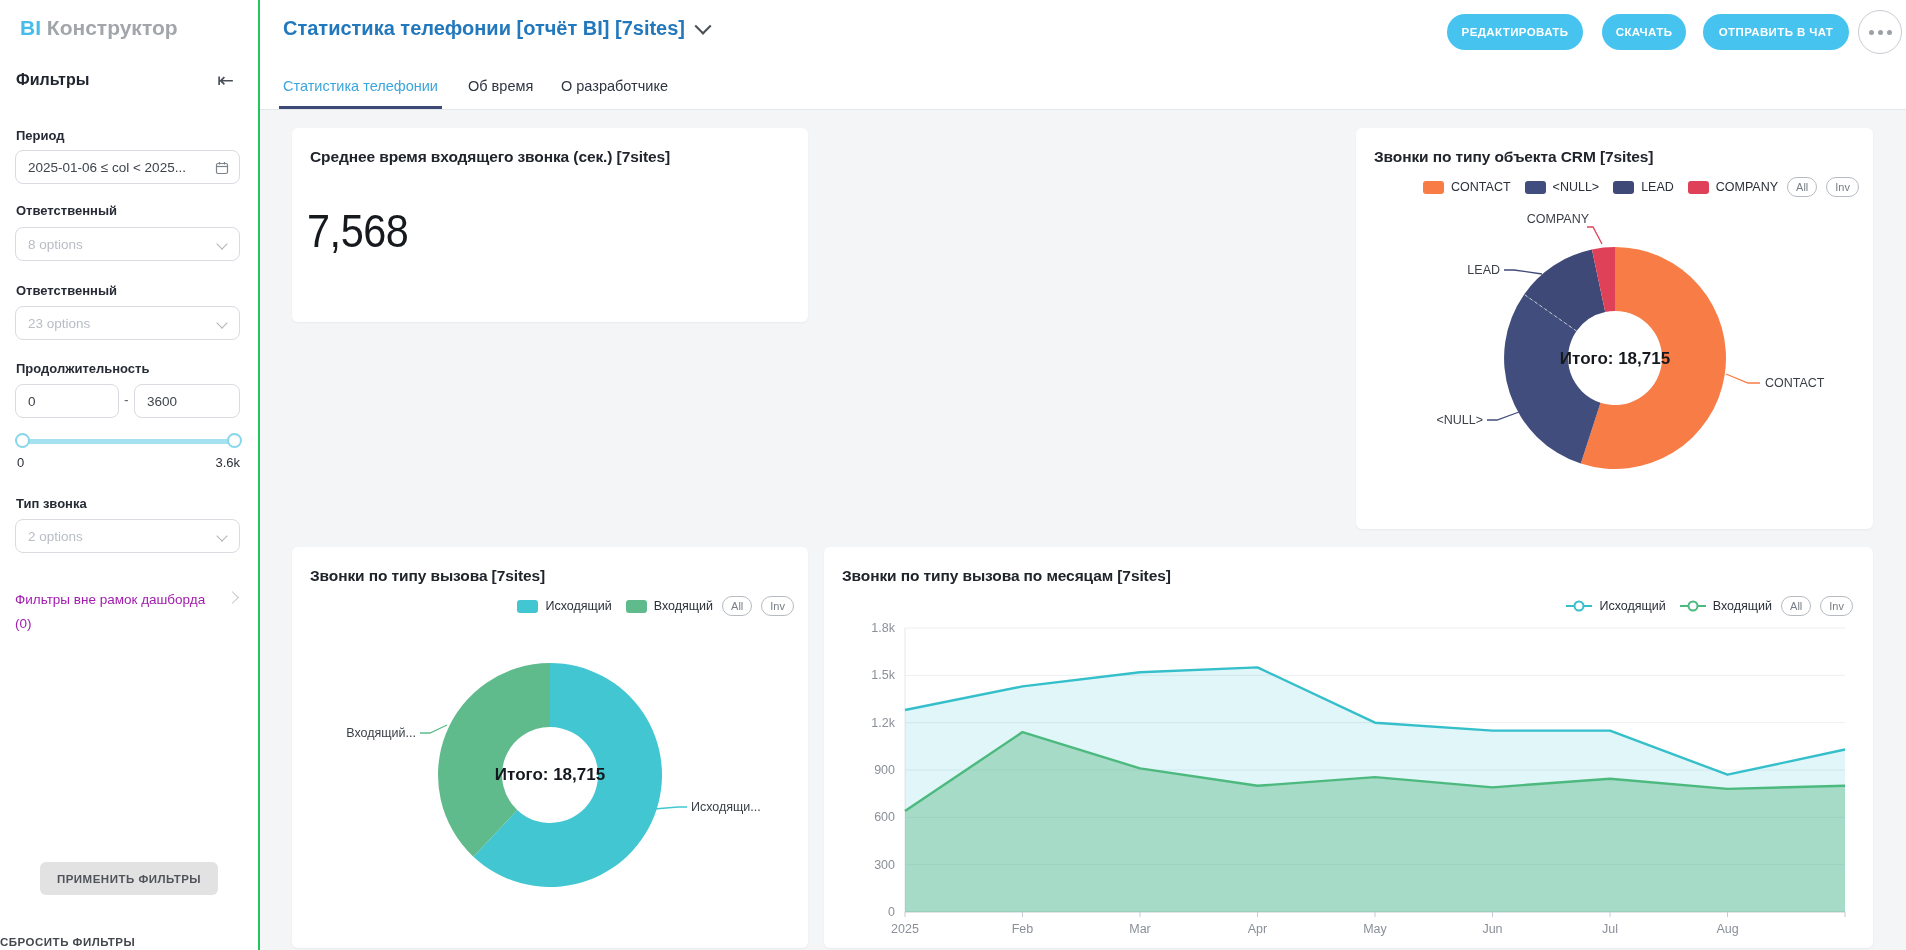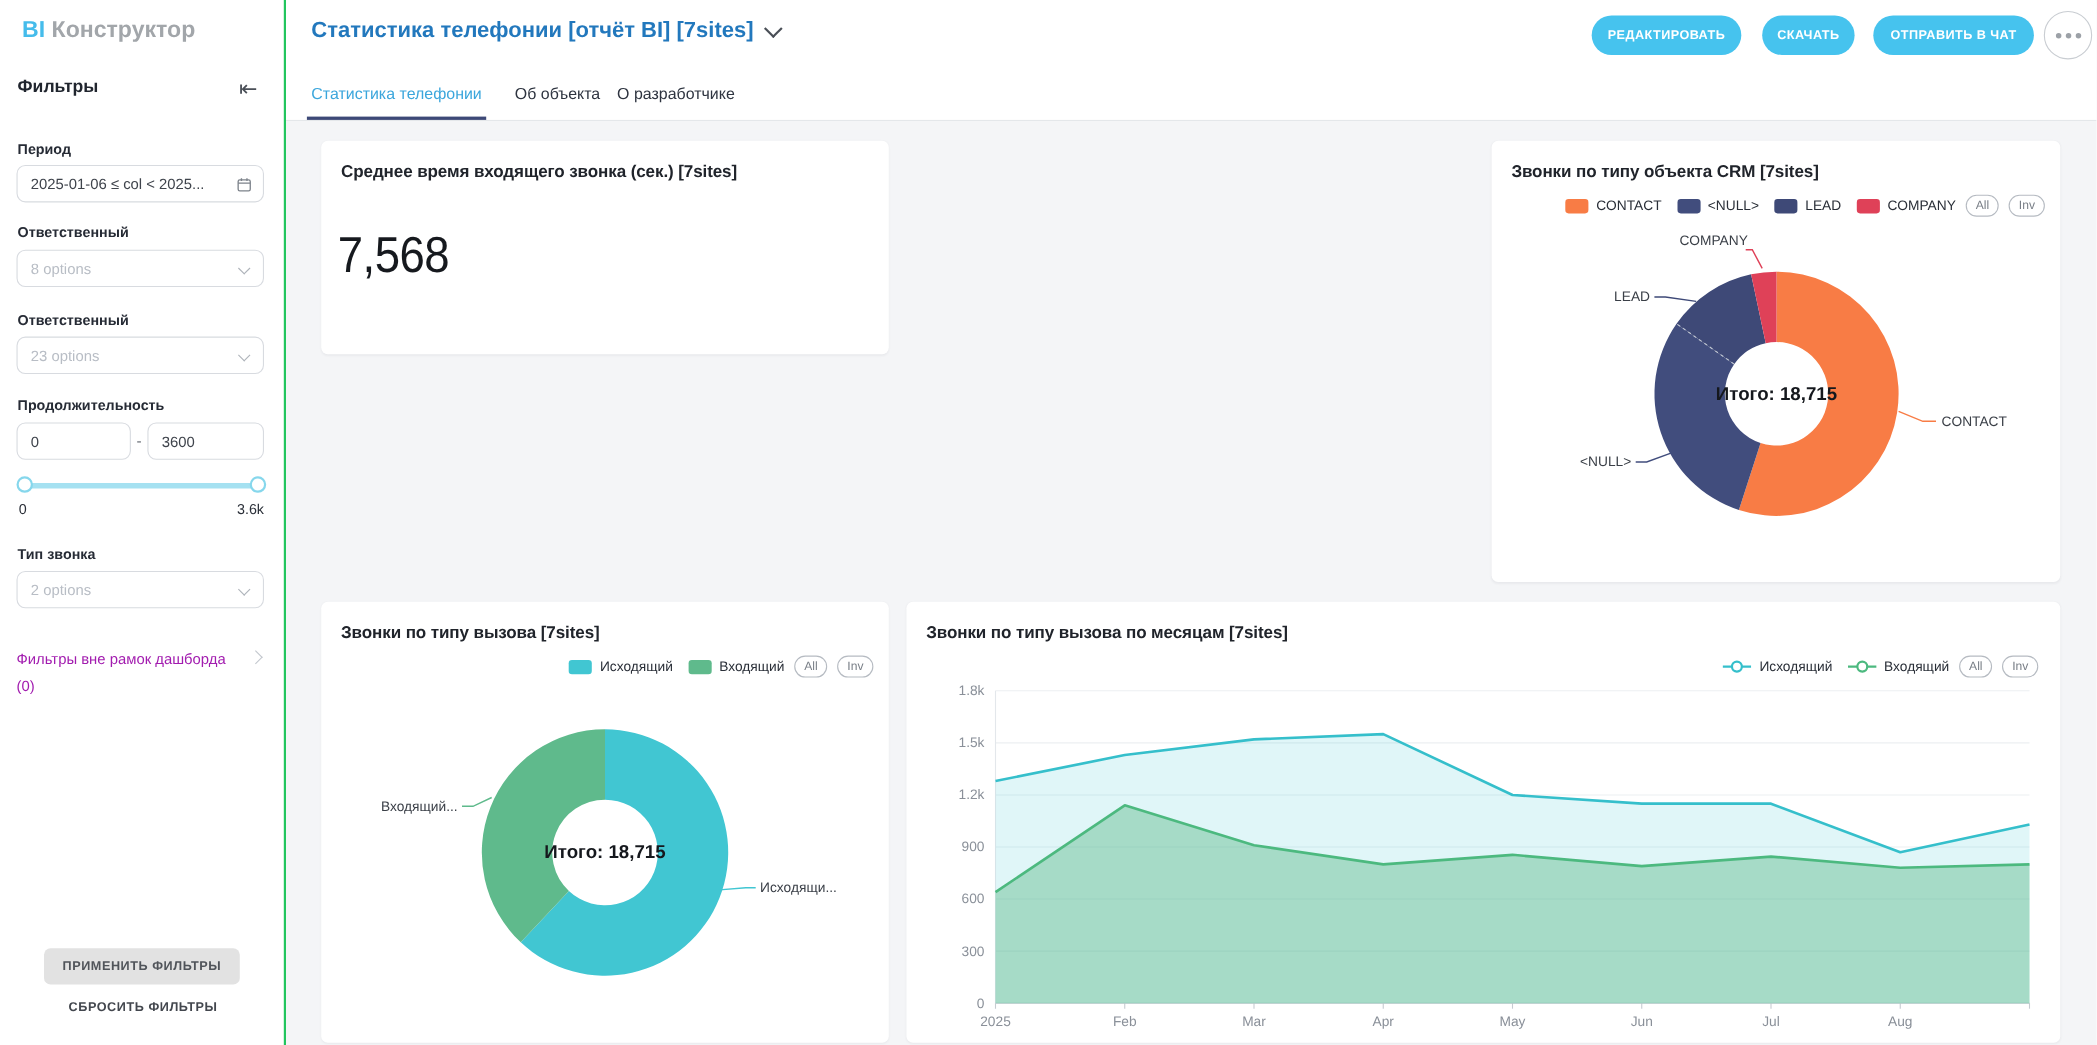--- a/index.html
+++ b/index.html
@@ -28,21 +28,21 @@
   .handle{position:absolute;top:0;width:15px;height:15px;border-radius:50%;background:#fff;
           border:2.5px solid #86D7EC;box-sizing:border-box;cursor:pointer;}
   .slmin{position:absolute;left:17px;top:455px;font-size:13px;color:#2A2F38;}
   .slmax{position:absolute;right:18px;top:455px;font-size:13px;color:#2A2F38;}
   .outside{position:absolute;left:15px;top:588px;width:226px;font-size:13.5px;color:#a21caf;cursor:pointer;line-height:24px;}
   .outside .chevR{position:absolute;right:4px;top:5px;width:8px;height:8px;
         border-right:1.6px solid #C2C7CD;border-top:1.6px solid #C2C7CD;transform:rotate(45deg);}
   .applyBtn{position:absolute;left:40px;top:862px;width:178px;height:33px;background:#E2E2E2;border-radius:6px;
         font-size:11.5px;font-weight:700;letter-spacing:.5px;color:#50545A;display:flex;align-items:center;
         justify-content:center;cursor:pointer;}
-  .resetBtn{position:absolute;left:0;top:910px;width:260px;text-align:center;font-size:11.5px;font-weight:700;
+  .resetBtn{position:absolute;left:0;top:936px;width:260px;font-size:11.5px;font-weight:700;
         letter-spacing:.5px;color:#43474E;cursor:pointer;}
   
   .header{position:absolute;left:260px;top:0;width:1646px;height:110px;background:#fff;}
   .page-title{position:absolute;left:23px;top:17px;font-size:20px;font-weight:600;color:#2278BD;
         display:flex;align-items:center;gap:10px;cursor:pointer;white-space:nowrap;}
   .title-chev{width:10px;height:10px;border-right:2px solid #4A4F57;border-bottom:2px solid #4A4F57;
         transform:rotate(45deg) translate(-2px,-2px);margin-left:2px;}
   .hbtn{position:absolute;top:14px;height:36px;border-radius:18px;background:#46C3EE;color:#fff;
         font-weight:700;font-size:11.5px;letter-spacing:.4px;display:flex;align-items:center;
         justify-content:center;cursor:pointer;box-sizing:border-box;}
@@ -138,21 +138,21 @@
   <div class="hbtn" style="left:1187px;width:136px">РЕДАКТИРОВАТЬ</div>
   <div class="hbtn" style="left:1342px;width:84px">СКАЧАТЬ</div>
   <div class="hbtn" style="left:1443px;width:146px">ОТПРАВИТЬ В ЧАТ</div>
   <div class="dotsBtn" style="left:1598px">
     <i></i>
       <i></i>
       <i></i>
   </div>
   <div class="tabs">
     <span class="tab active" style="left:23px">Статистика телефонии</span>
-    <span class="tab" style="left:208px">Об объекта</span>
+    <span class="tab" style="left:208px">Об время</span>
     <span class="tab" style="left:301px">О разработчике</span>
   </div>
 </div>
 
 <div class="canvas">
 
   <div class="card" style="left:32px;top:18px;width:516px;height:194px">
     <div class="card-title">Среднее время входящего звонка (сек.) [7sites]</div>
     <div class="kpi-val">7,568</div>
   </div>

